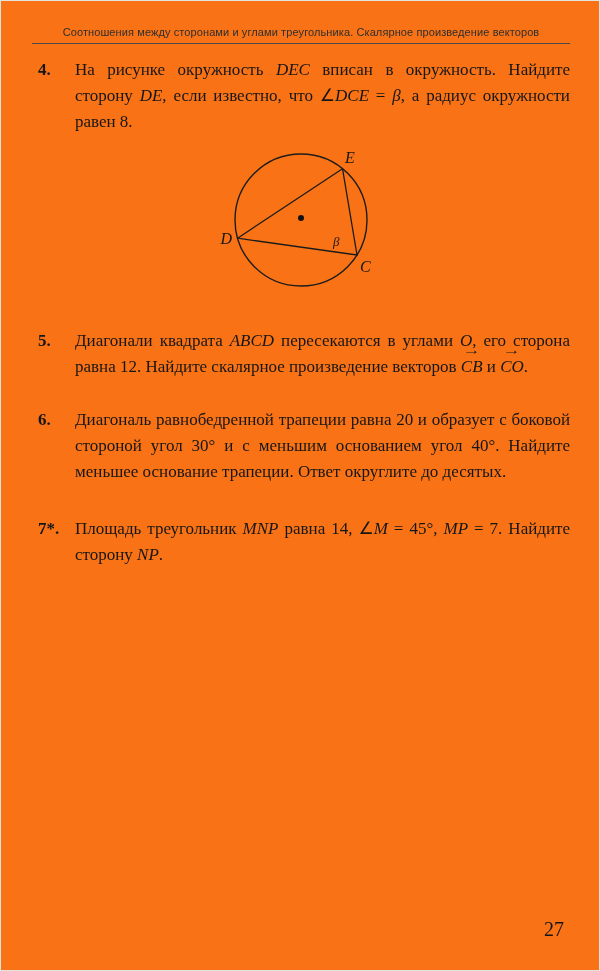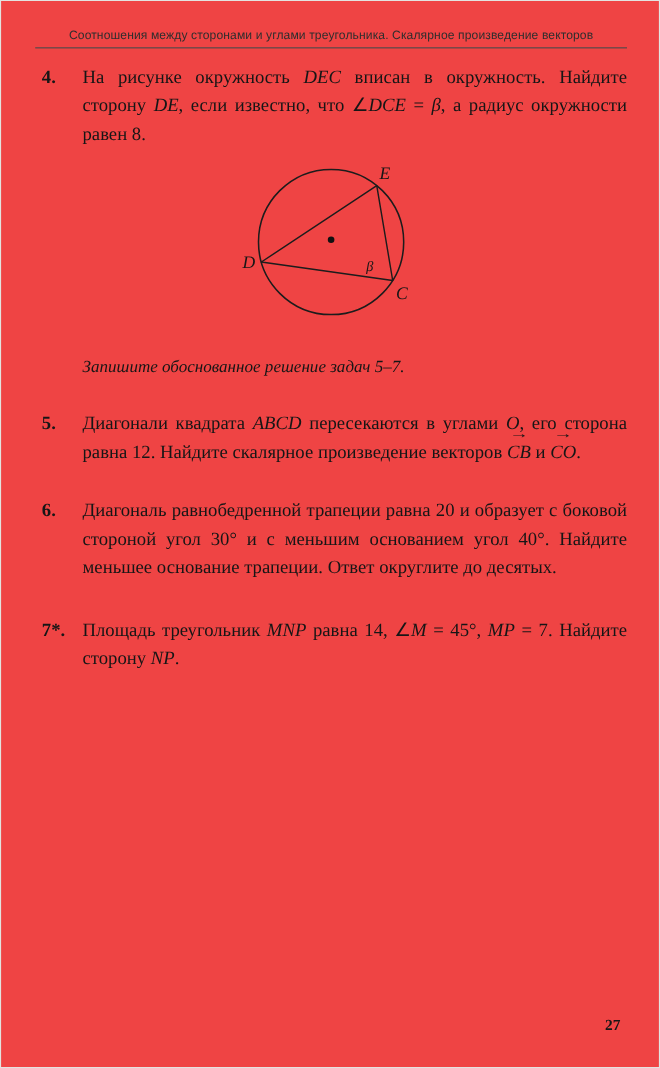--- a/index.html
+++ b/index.html
@@ -4,21 +4,21 @@
 <style>
   * { margin: 0; padding: 0; box-sizing: border-box; }
   html, body { background: #f2f2f0; }
   body { font-family: "Liberation Serif", serif; }
 
   .page {
     position: relative;
     width: 600px;
     height: 971px;
     margin: 0 auto;
-    background: #ef4444;
+    background: #f97316;
     color: #161616;
     padding: 26px 30px 0 32px;
     box-shadow: 0 0 0 1px #e3e3e0 inset;
     overflow: hidden;
   }
 
   .running-head {
     text-align: center;
     font-family: "Liberation Sans", sans-serif;
     font-size: 11px;
@@ -96,22 +96,22 @@
     font-size: 15.5px;
     line-height: 22px;
     margin-top: 21px;
     padding-left: 43px;
   }
 
   .page-number {
     position: absolute;
     right: 36px;
     bottom: 30px;
-    font-size: 14px;
-    font-weight: bold;
+    font-size: 20px;
+    font-weight: normal;
     margin-left: 26px;
   }
 </style>
 </head>
 <body>
 
 <div class="page">
 
   <div class="running-head">Соотношения между сторонами и углами треугольника. Скалярное произведение векторов</div>
   <div class="header-divider"></div>
@@ -127,21 +127,20 @@
       <polygon points="211.5,23.7 106.6,93.2 226,110" fill="none" stroke="#1c1c1c" stroke-width="1.3" stroke-linejoin="round"></polygon>
       <circle cx="170" cy="73" r="3" fill="#111"></circle>
       <text class="fig-label" x="214" y="18">E</text>
       <text class="fig-label" x="101" y="99" text-anchor="end">D</text>
       <text class="fig-label" x="229" y="127">C</text>
       <text class="fig-label small" x="202" y="101">β</text>
     </svg>
   </div>
 
 
-  <p class="instruction">Запишите обоснованное решение задач 5–7.</p>
 
   <section class="problem p5">
     <div class="pnum">5.</div>
     <p class="ptext"><span>Диагонали квадрата </span><span class="m">ABCD</span><span> пересекаются в углами </span><span class="m">O</span><span>, его сторона равна 12. Найдите скалярное произведение векторов </span><span class="vec"><span class="vec-arrow">→</span><span>CB</span></span><span> и </span><span class="vec"><span class="vec-arrow">→</span><span>CO</span></span><span>.</span></p>
   </section>
 
   <section class="problem p6">
     <div class="pnum">6.</div>
     <p class="ptext">Диагональ равнобедренной трапеции равна 20 и образует с боковой стороной угол 30° и с меньшим основанием угол 40°. Найдите меньшее основание трапеции. Ответ округлите до десятых.</p>
   </section>

